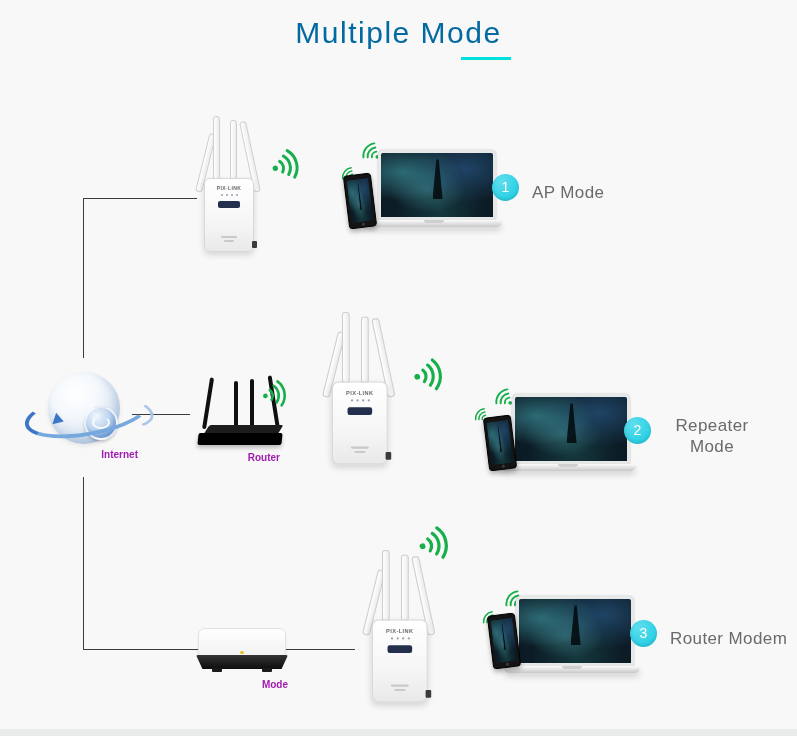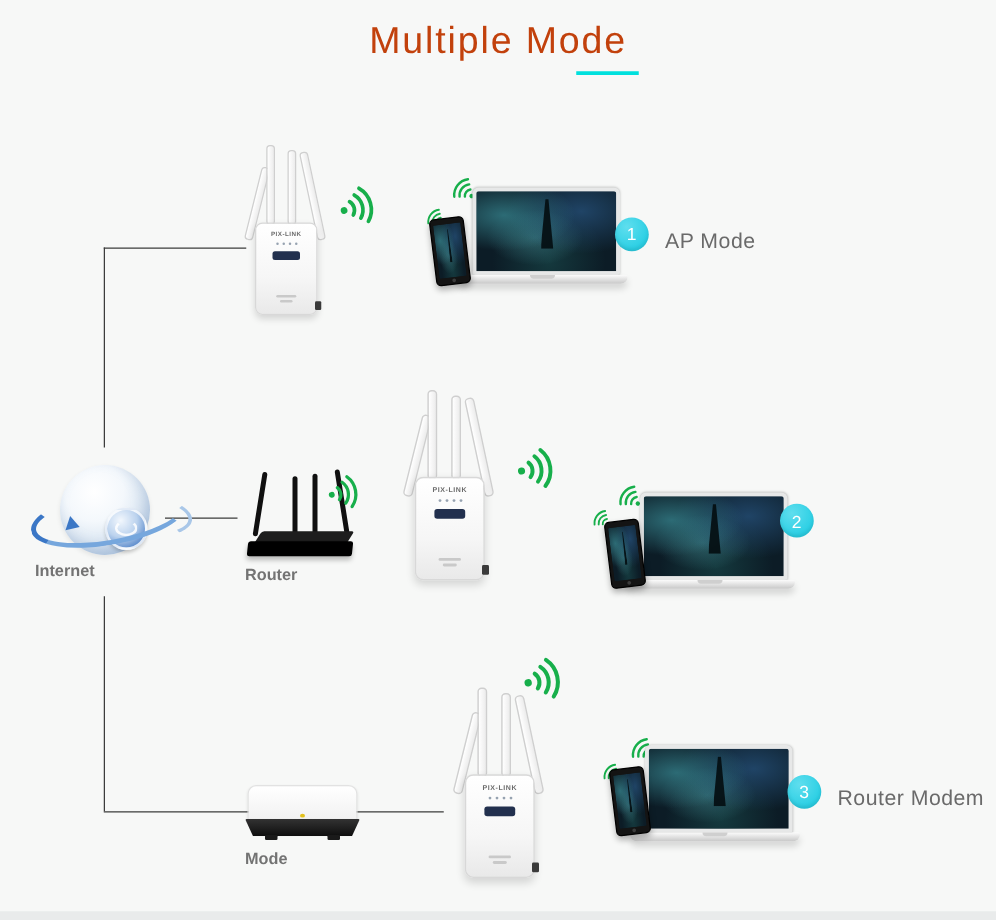--- a/index.html
+++ b/index.html
@@ -2,21 +2,21 @@
 <html style="--accent-cyan: #2bcfe4; --underline-cyan: #00e0dd; --wifi-green: #17af4b; --line-gray: #3c3c3c;"><head>
 <meta charset="utf-8">
 <style>
   html,body{margin:0;padding:0;}
   body{font-family:"Liberation Sans", sans-serif; background:#ffffff;}
   #page{position:relative;width:797px;height:736px;background:#f7f8f7;overflow:hidden;}
   #page::after{content:"";position:absolute;left:0;bottom:0;width:100%;height:7px;background:#e9ebeb;}
 
   
   .title{position:absolute;left:0;top:16px;width:100%;text-align:center;
-    font-size:30px;color:#c2410c;letter-spacing:1.5px;font-weight:400;}
+    font-size:30px;color:#0369a1;letter-spacing:1.5px;font-weight:400;}
   .title-underline{position:absolute;left:461px;top:57px;width:50px;height:3px;
     background:var(--underline-cyan,#00e0dd);}
 
   
   .line{position:absolute;background:var(--line-gray,#3c3c3c);}
 
   
   .wifi{position:absolute;color:var(--wifi-green,#17af4b);}
   .wifi svg{width:100%;height:100%;display:block;}
 
@@ -116,21 +116,21 @@
   .mode-row{position:absolute;display:flex;align-items:center;gap:13px;
     color:#6a6a6a;font-size:17px;letter-spacing:.4px;}
   .mode-badge{flex:0 0 auto;width:27px;height:27px;border-radius:50%;color:#fff;
     background:radial-gradient(circle at 35% 28%, #5fdeee 0%, var(--accent-cyan,#2bcfe4) 70%);
     display:flex;align-items:center;justify-content:center;font-size:14px;
     box-shadow:inset 0 -2px 3px rgba(0,0,0,.10);}
   .mode-label{white-space:nowrap;margin-top:12px;}
   .mode-label.wrap{white-space:normal;width:96px;text-align:center;line-height:21px;}
 
   
-  .node-label{position:absolute;font-size:13px;font-weight:bold;color:#737373;text-align:left;}
+  .node-label{position:absolute;font-size:10px;font-weight:bold;color:#a21caf;text-align:right;}
 </style>
 </head>
 <body>
 
 <div id="page">
 
   <div class="title">Multiple Mode</div>
   <div class="title-underline"></div>
 
   <div class="line" style="left:83px;top:198px;width:114px;height:1px;"></div>
@@ -351,20 +351,21 @@
     </div>
   </div>
 
   <div class="mode-row" style="left:492px;top:171px;">
     <div class="mode-badge">1</div>
     <div class="mode-label">AP Mode</div>
   </div>
 
   <div class="mode-row" style="left:624px;top:403px;">
     <div class="mode-badge">2</div>
+    <div class="mode-label wrap">Repeater Mode</div>
   </div>
 
   <div class="mode-row" style="left:630px;top:617px;">
     <div class="mode-badge">3</div>
     <div class="mode-label">Router Modem</div>
   </div>
 
 </div>
 
 </body></html>

